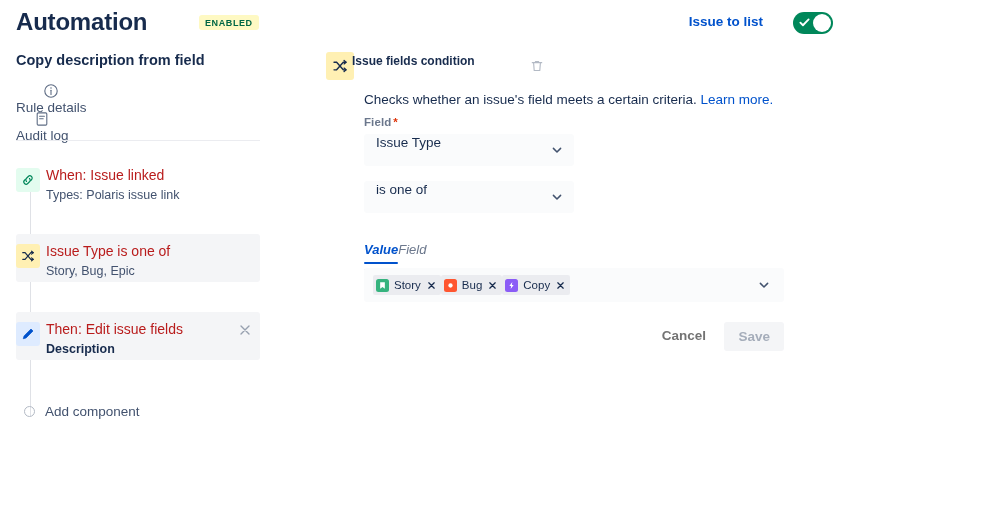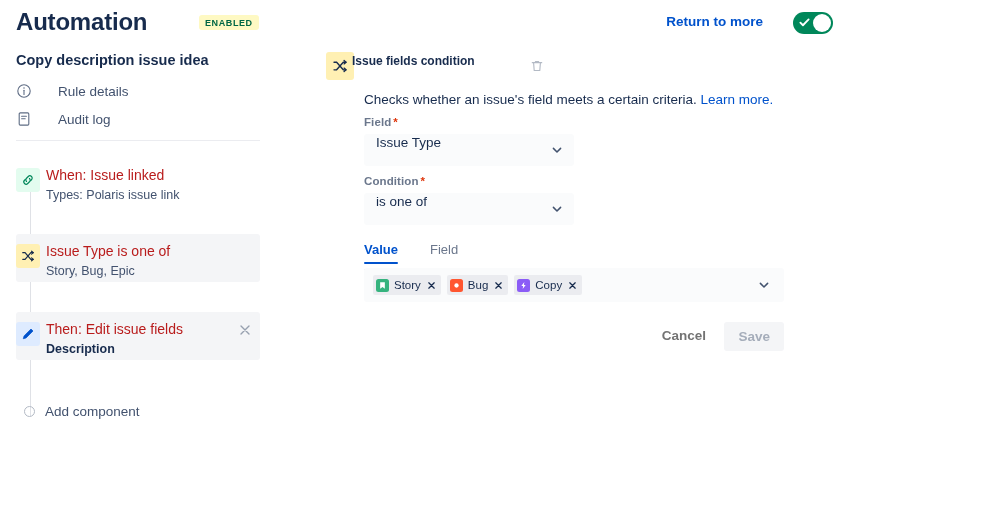--- a/index.html
+++ b/index.html
@@ -48,21 +48,21 @@
   }
 
   
   .sidebar { position: absolute; left: 0; top: 46px; width: 300px; height: 474px; }
   .rule-name {
     position: absolute; left: 16px; top: 6px;
     font-size: 14.5px; font-weight: 700; color: #172B4D;
   }
   .nav-item {
     position: absolute; left: 16px; display: flex; align-items: center;
-    gap: 26px; cursor: pointer;
+    gap: 1px; cursor: pointer; flex-direction: column;
   }
   .nav-item .nav-label { font-size: 13.5px; color: #42526E; }
   .nav-icon { width: 16px; height: 16px; display: block; flex: none; }
   .nav-rule { top: 37px; }
   .nav-audit { top: 65px; }
 
   .divider {
     position: absolute; left: 16px; top: 94px;
     width: 244px; height: 1px; background: #EBECF0;
   }
@@ -153,21 +153,21 @@
   }
 
   .grp-field { position: absolute; left: 38px; top: 66px; }
   .grp-cond  { position: absolute; left: 38px; top: 125px; }
   .grp-field .select, .grp-cond .select { margin-top: 6px; }
 
   
   .tabs {
     position: absolute; left: 38px; top: 192px; width: 210px;
   }
-  .tab-row { display: flex; gap: 32px; }
+  .tab-row { display: flex; gap: 0; font-style: italic; }
   .tab {
     font-size: 13px; padding-bottom: 7px; cursor: pointer; position: relative;
   }
   .tab.active { color: #0052CC; font-weight: 700; }
   .tab.inactive { color: #6B778C; font-weight: 400; }
   .tab.active::after {
     content: ""; position: absolute; left: 0; right: 0; bottom: 0;
     height: 2px; background: #0052CC; border-radius: 1px;
   }
   .tab-underline {
@@ -175,21 +175,21 @@
     background: #EBECF0;
   }
 
   
   .multi {
     position: absolute; left: 38px; top: 218px;
     width: 420px; height: 34px;
     background: #FAFBFC; border-radius: 3px;
     display: flex; align-items: center; cursor: pointer;
   }
-  .chips { display: flex; align-items: center; gap: 6px; margin-left: 9px; }
+  .chips { display: flex; align-items: center; gap: 0; margin-left: 9px; }
   .chip {
     display: flex; align-items: center; gap: 5px;
     background: #EBECF0; border-radius: 2px;
     height: 20px; padding: 0 5px 0 3px;
   }
   .chip-icon {
     width: 13px; height: 13px; border-radius: 2.5px;
     display: flex; align-items: center; justify-content: center; flex: none;
   }
   .chip-icon svg { width: 9px; height: 9px; display: block; }
@@ -216,31 +216,31 @@
   }
 </style>
 </head>
 <body>
 
 <div class="page">
 
   <div class="topbar">
     <div class="app-title">Automation</div>
     <div class="enabled-badge">ENABLED</div>
-    <div class="return-link">Return to more</div>
+    <div class="return-link">Issue to list</div>
     <div class="toggle">
       <svg class="check" viewBox="0 0 12 12">
         <path d="M1.5 6.2 L4.3 9 L10.5 2.6" fill="none" stroke="#ffffff" stroke-width="2" stroke-linecap="round" stroke-linejoin="round"></path>
       </svg>
       <div class="knob"></div>
     </div>
   </div>
 
   <div class="sidebar">
-    <div class="rule-name">Copy description issue idea</div>
+    <div class="rule-name">Copy description from field</div>
 
     <div class="nav-item nav-rule">
       <svg class="nav-icon" viewBox="0 0 16 16">
         <circle cx="8" cy="8" r="6.2" fill="none" stroke="#5E6C84" stroke-width="1.1"></circle>
         <circle cx="8" cy="4.9" r="0.75" fill="#5E6C84"></circle>
         <path d="M8 7.2 V11.4" stroke="#5E6C84" stroke-width="1.1" stroke-linecap="round"></path>
       </svg>
       <span class="nav-label">Rule details</span>
     </div>
 
@@ -333,23 +333,20 @@
       </div>
       <div class="select">
         <span class="sel-val">Issue Type</span>
         <svg class="chev" viewBox="0 0 14 14">
           <path d="M3.4 5.4 L7 9 L10.6 5.4" fill="none" stroke="#42526E" stroke-width="1.5" stroke-linecap="round" stroke-linejoin="round"></path>
         </svg>
       </div>
     </div>
 
     <div class="grp-cond">
-      <div class="field-label">
-        <span>Condition</span><span class="req">*</span>
-      </div>
       <div class="select">
         <span class="sel-val">is one of</span>
         <svg class="chev" viewBox="0 0 14 14">
           <path d="M3.4 5.4 L7 9 L10.6 5.4" fill="none" stroke="#42526E" stroke-width="1.5" stroke-linecap="round" stroke-linejoin="round"></path>
         </svg>
       </div>
     </div>
 
     <div class="tabs">
       <div class="tab-row">

